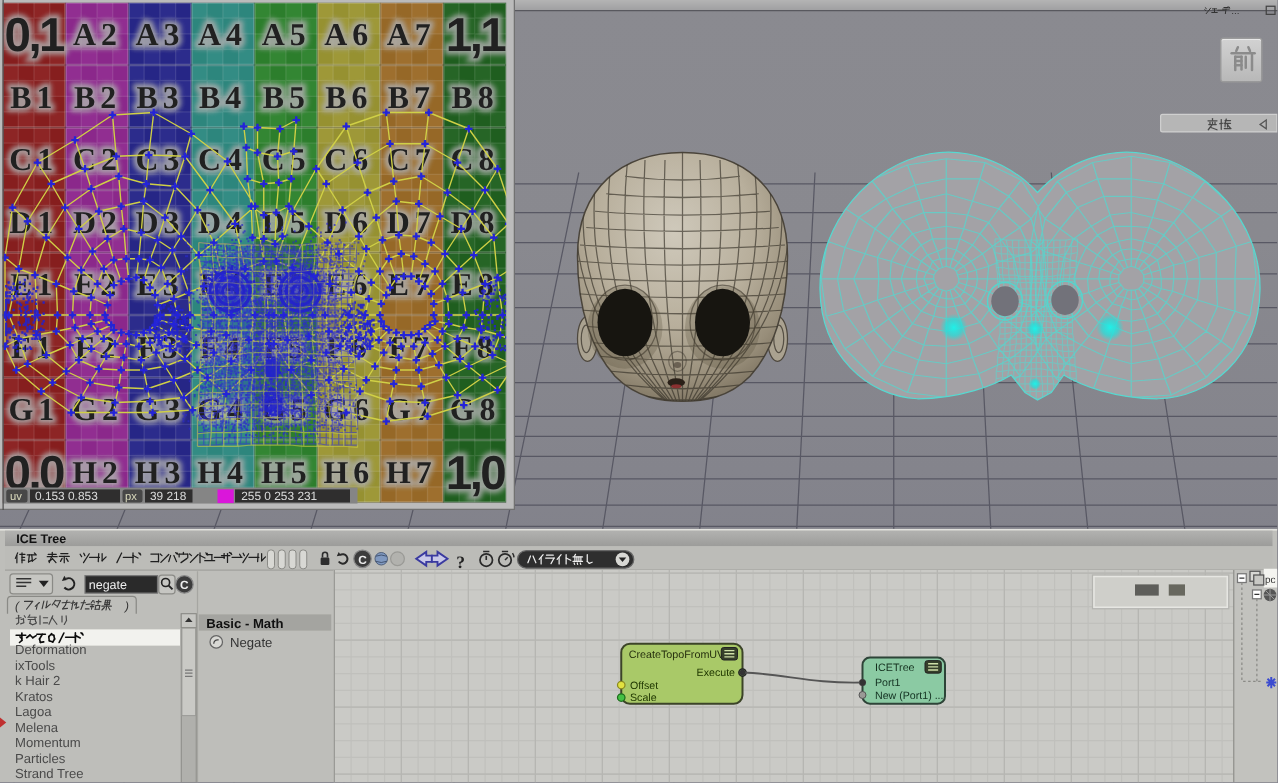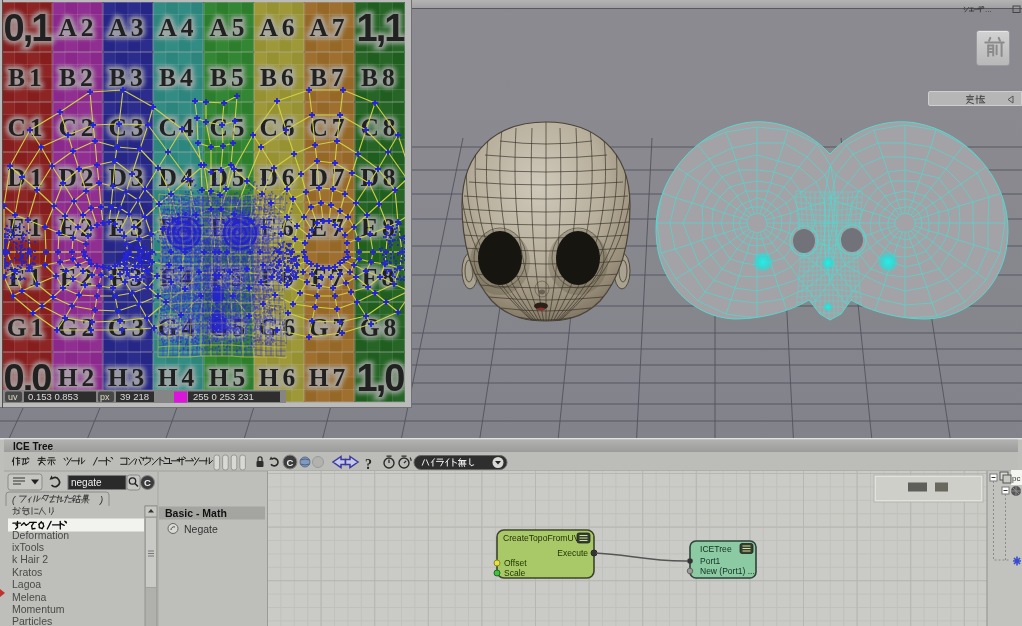--- a/index.html
+++ b/index.html
@@ -4,21 +4,21 @@
 *{margin:0;padding:0;box-sizing:border-box}
 body{width:1022px;height:626px;overflow:hidden;background:#87878e;font-family:"Liberation Sans",sans-serif}
 #stage{position:relative;width:1022px;height:626px}
 #vp{position:absolute;left:0;top:0;width:1022px;height:626px;background:linear-gradient(180deg,#8a8a90 0%,#89898f 30%,#84848c 60%,#7c7c88 100%)}
 #topstrip{position:absolute;left:0;top:0;width:1022px;height:9px;background:linear-gradient(#b4b4b4,#a0a0a2);border-bottom:1px solid #58585e}
 #vpgrid{position:absolute;left:0;filter:blur(0.25px)}
 #frontbtn{position:absolute;left:976px;top:30px;width:34px;height:36px;background:linear-gradient(#d2d2d2,#b8b8b8);border:1px solid #9a9a9a;border-radius:3px;box-shadow:inset 0 1px 0 #e8e8e8}
 #transbar{position:absolute;left:928px;top:91px;width:94px;height:15px;background:#b6b6b6;border:1px solid #cfcfcf;border-radius:2px 0 0 2px}
 #uvwin{position:absolute;left:0;top:0;width:412px;height:408px}
 #uvwin svg{filter:saturate(0.95) brightness(0.93) blur(0.35px)}
-#ice{position:absolute;left:0;top:438px;width:1022px;height:150px}
+#ice{position:absolute;left:0;top:423px;width:1022px;height:150px}
 #ice svg{filter:blur(0.22px)}
 </style></head>
 <body>
 <div id="stage">
 
 <div id="vp">
 <div id="topstrip"><svg width="1022" height="9" viewBox="0 0 1022 9">
           <line x1="964.2" y1="2.2" x2="965.1" y2="2.9" stroke="#333" stroke-width="0.80" stroke-linecap="round"></line>
           <line x1="963.8" y1="3.8" x2="964.7" y2="4.5" stroke="#333" stroke-width="0.80" stroke-linecap="round"></line>
           <line x1="968.5" y1="2.5" x2="965.0" y2="6.9" stroke="#333" stroke-width="0.80" stroke-linecap="round"></line>

